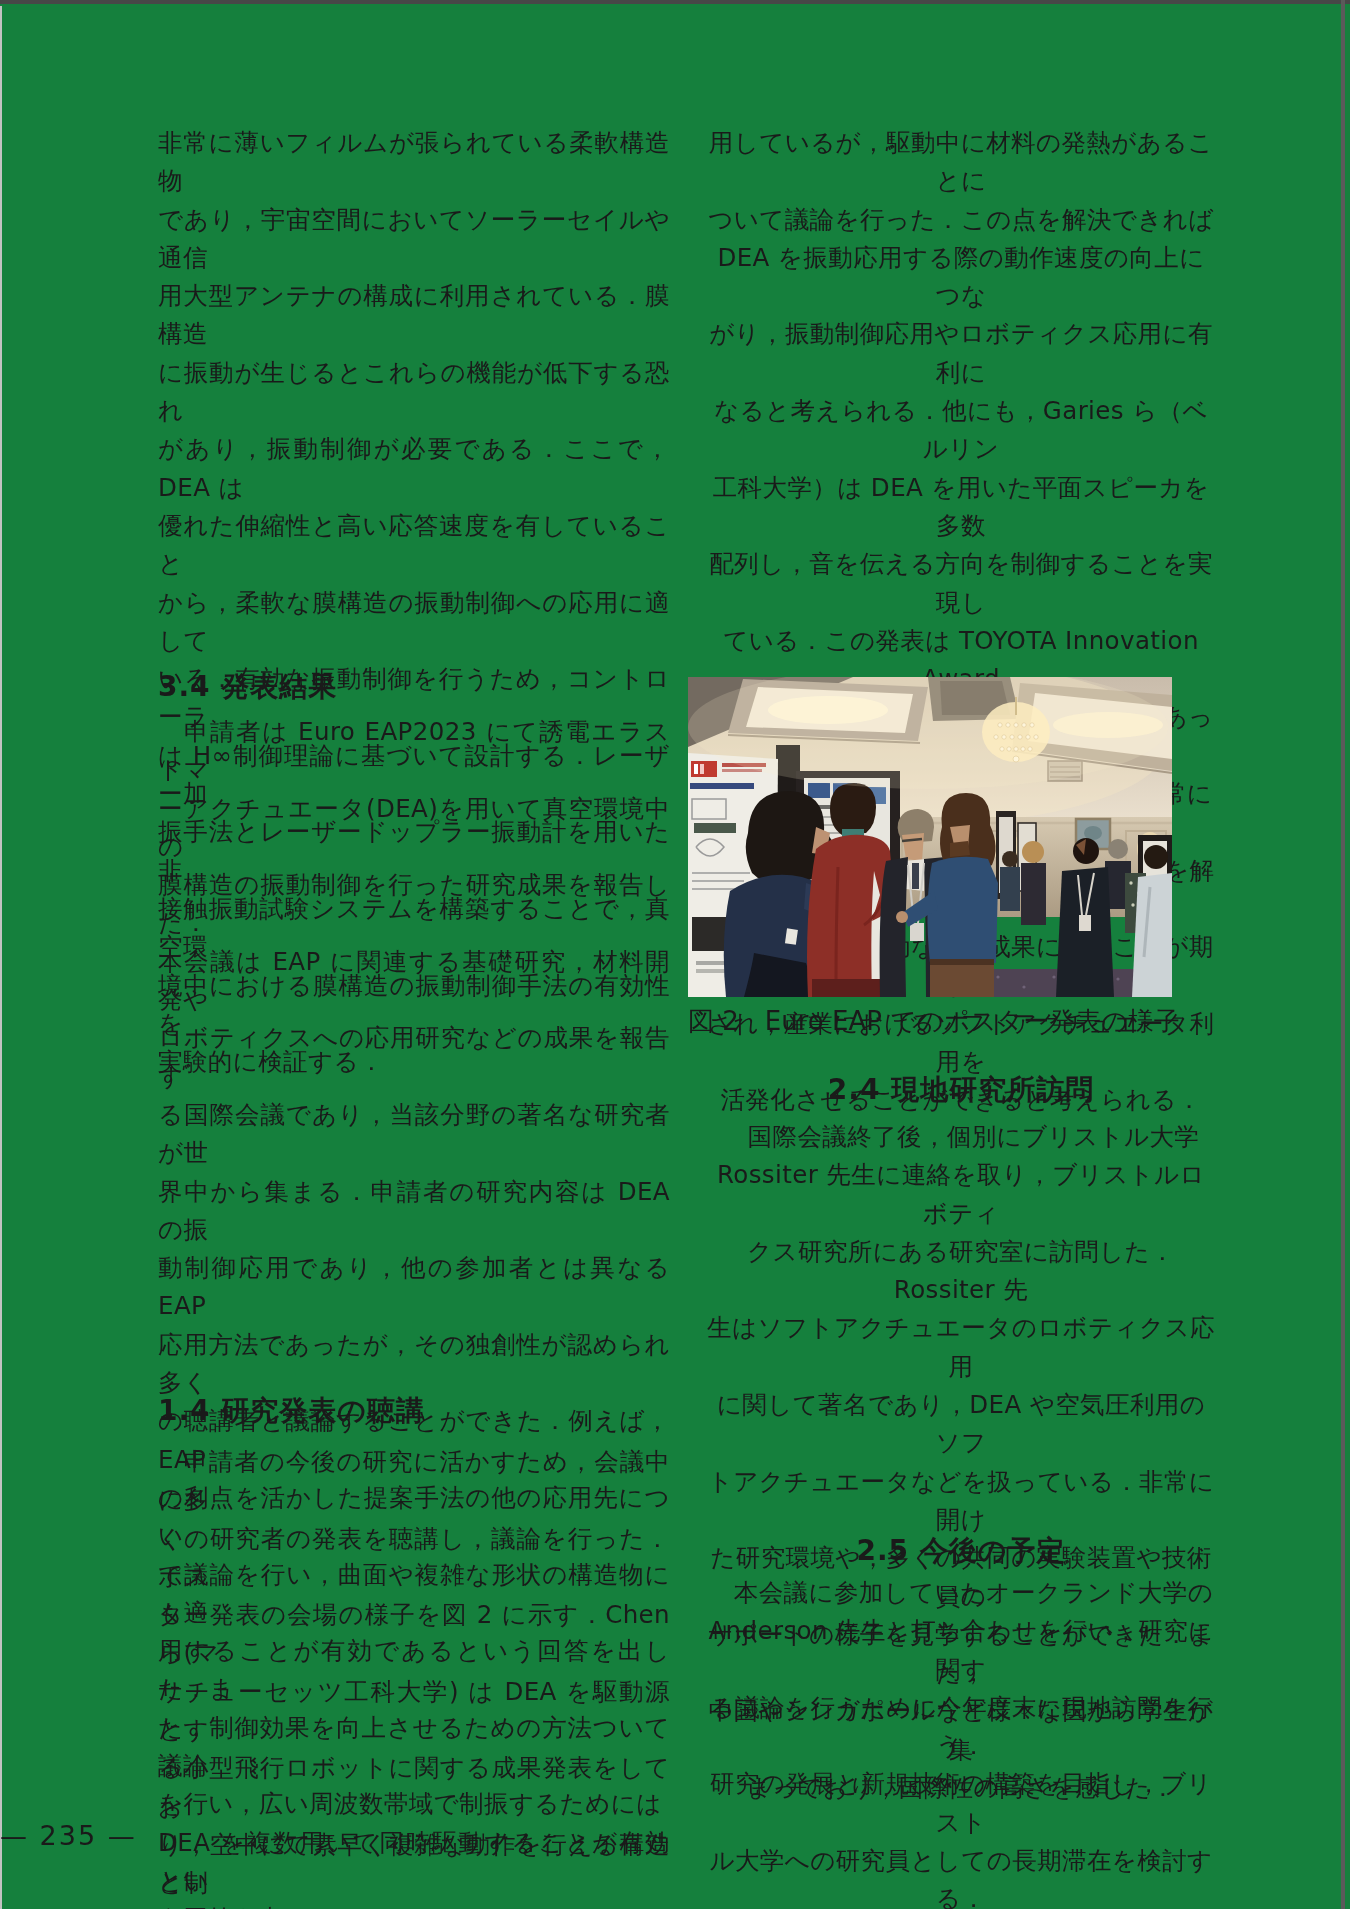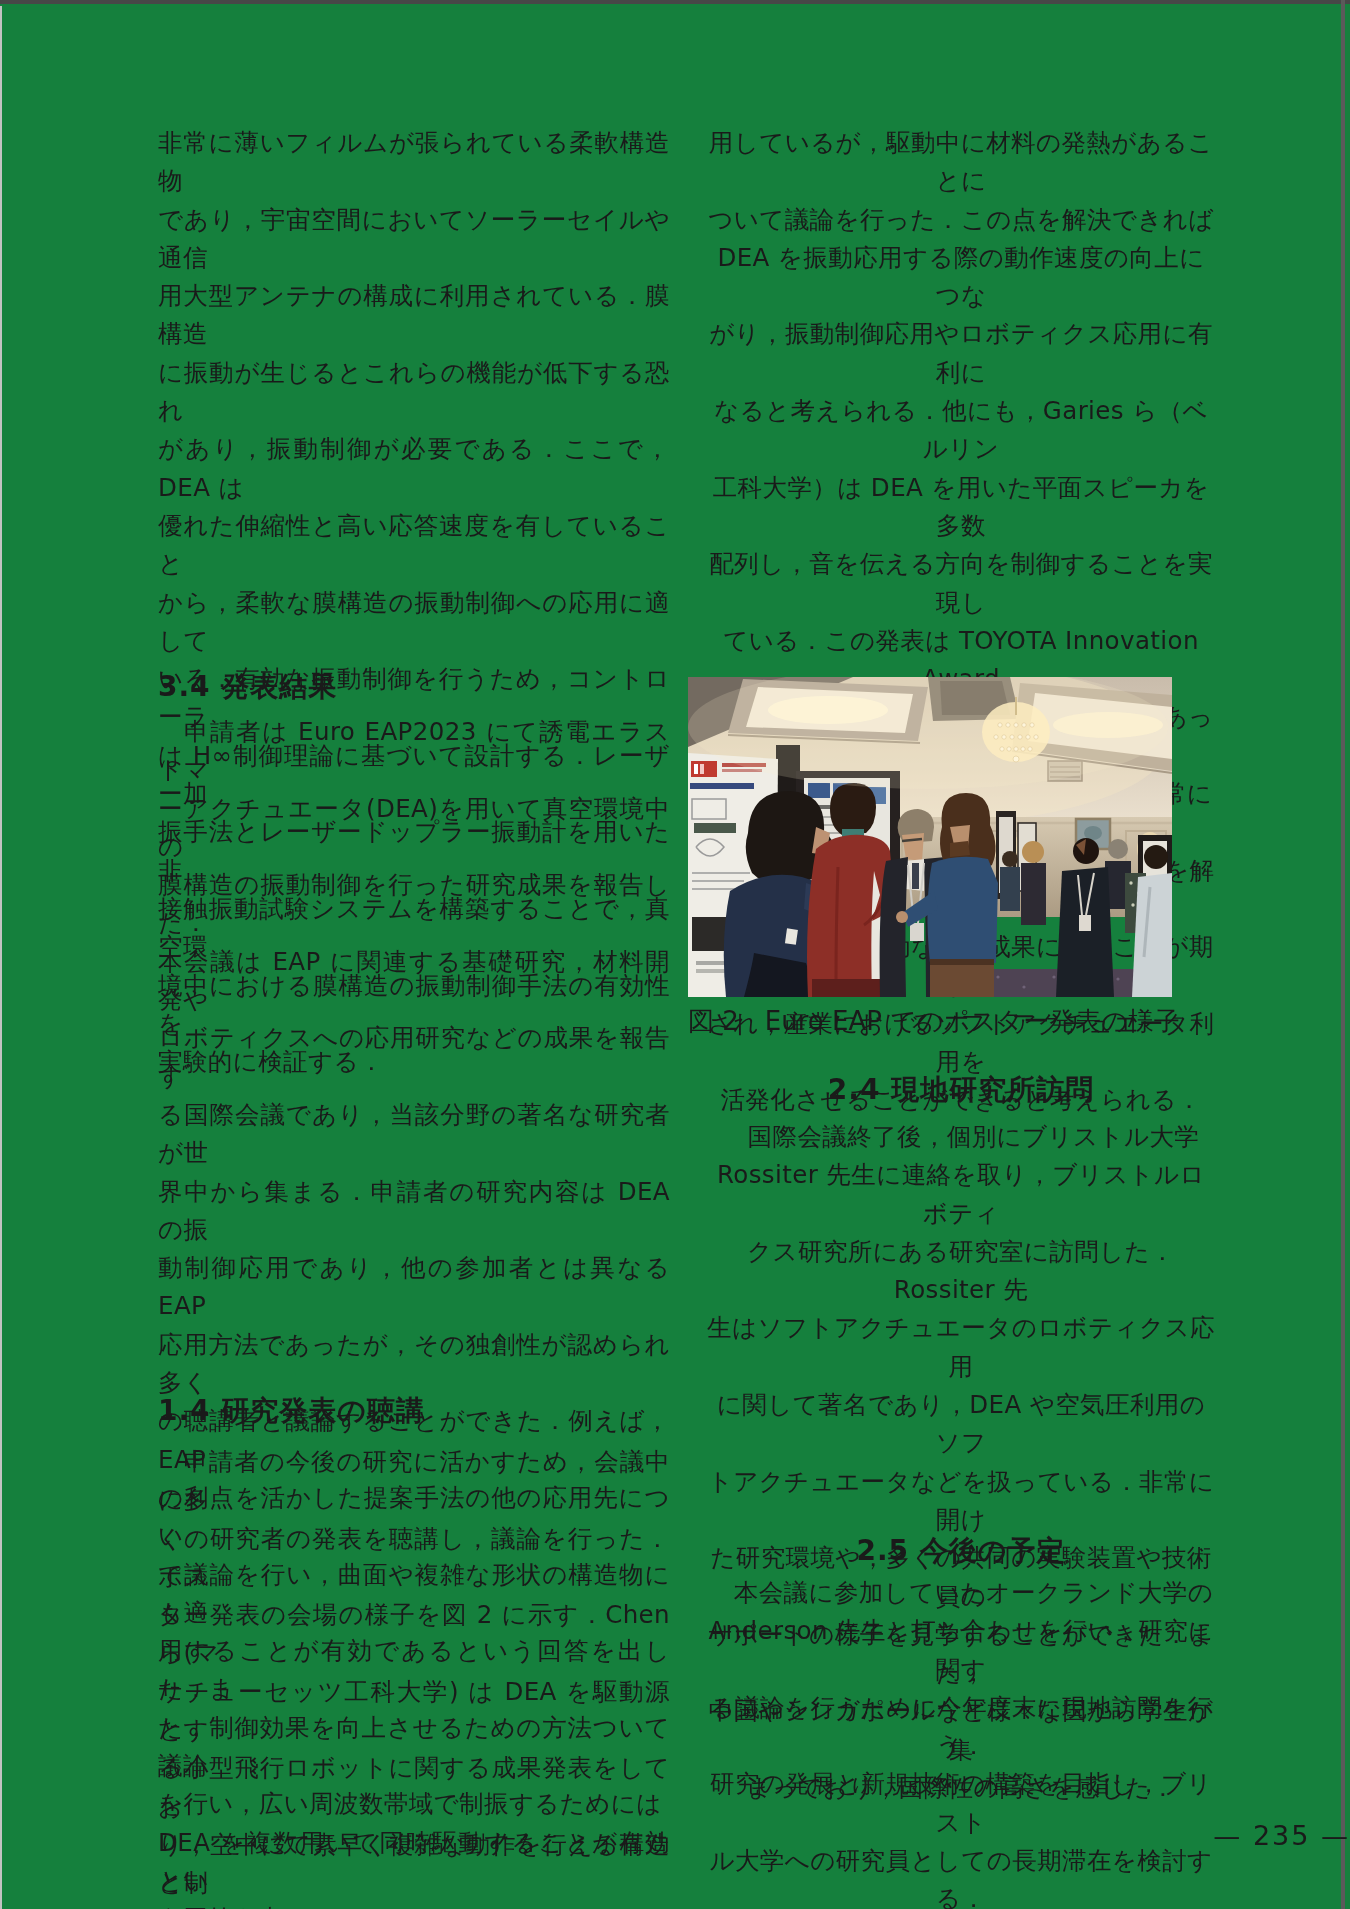--- a/index.html
+++ b/index.html
@@ -39,21 +39,21 @@
     left:688px;top:1002px;width:484px;
     font-size:26px;line-height:38px;
     text-align:center;white-space:nowrap;
   }
   .figure{
     position:absolute;left:688px;top:677px;width:484px;height:320px;
   }
   .figure svg{display:block;width:484px;height:320px;}
   .page-number{
     position:absolute;left:0;top:1817px;width:1350px;
-    text-align:right;font-size:27px;line-height:38px;letter-spacing:2px;
+    text-align:left;font-size:27px;line-height:38px;letter-spacing:2px;
   }
   .col-left{left:158px;}
   .col-right{left:705px;text-align:center;}
 </style>
 </head>
 <body>
 
 <div class="page">
 
   <div class="scan-edge-top"></div>

